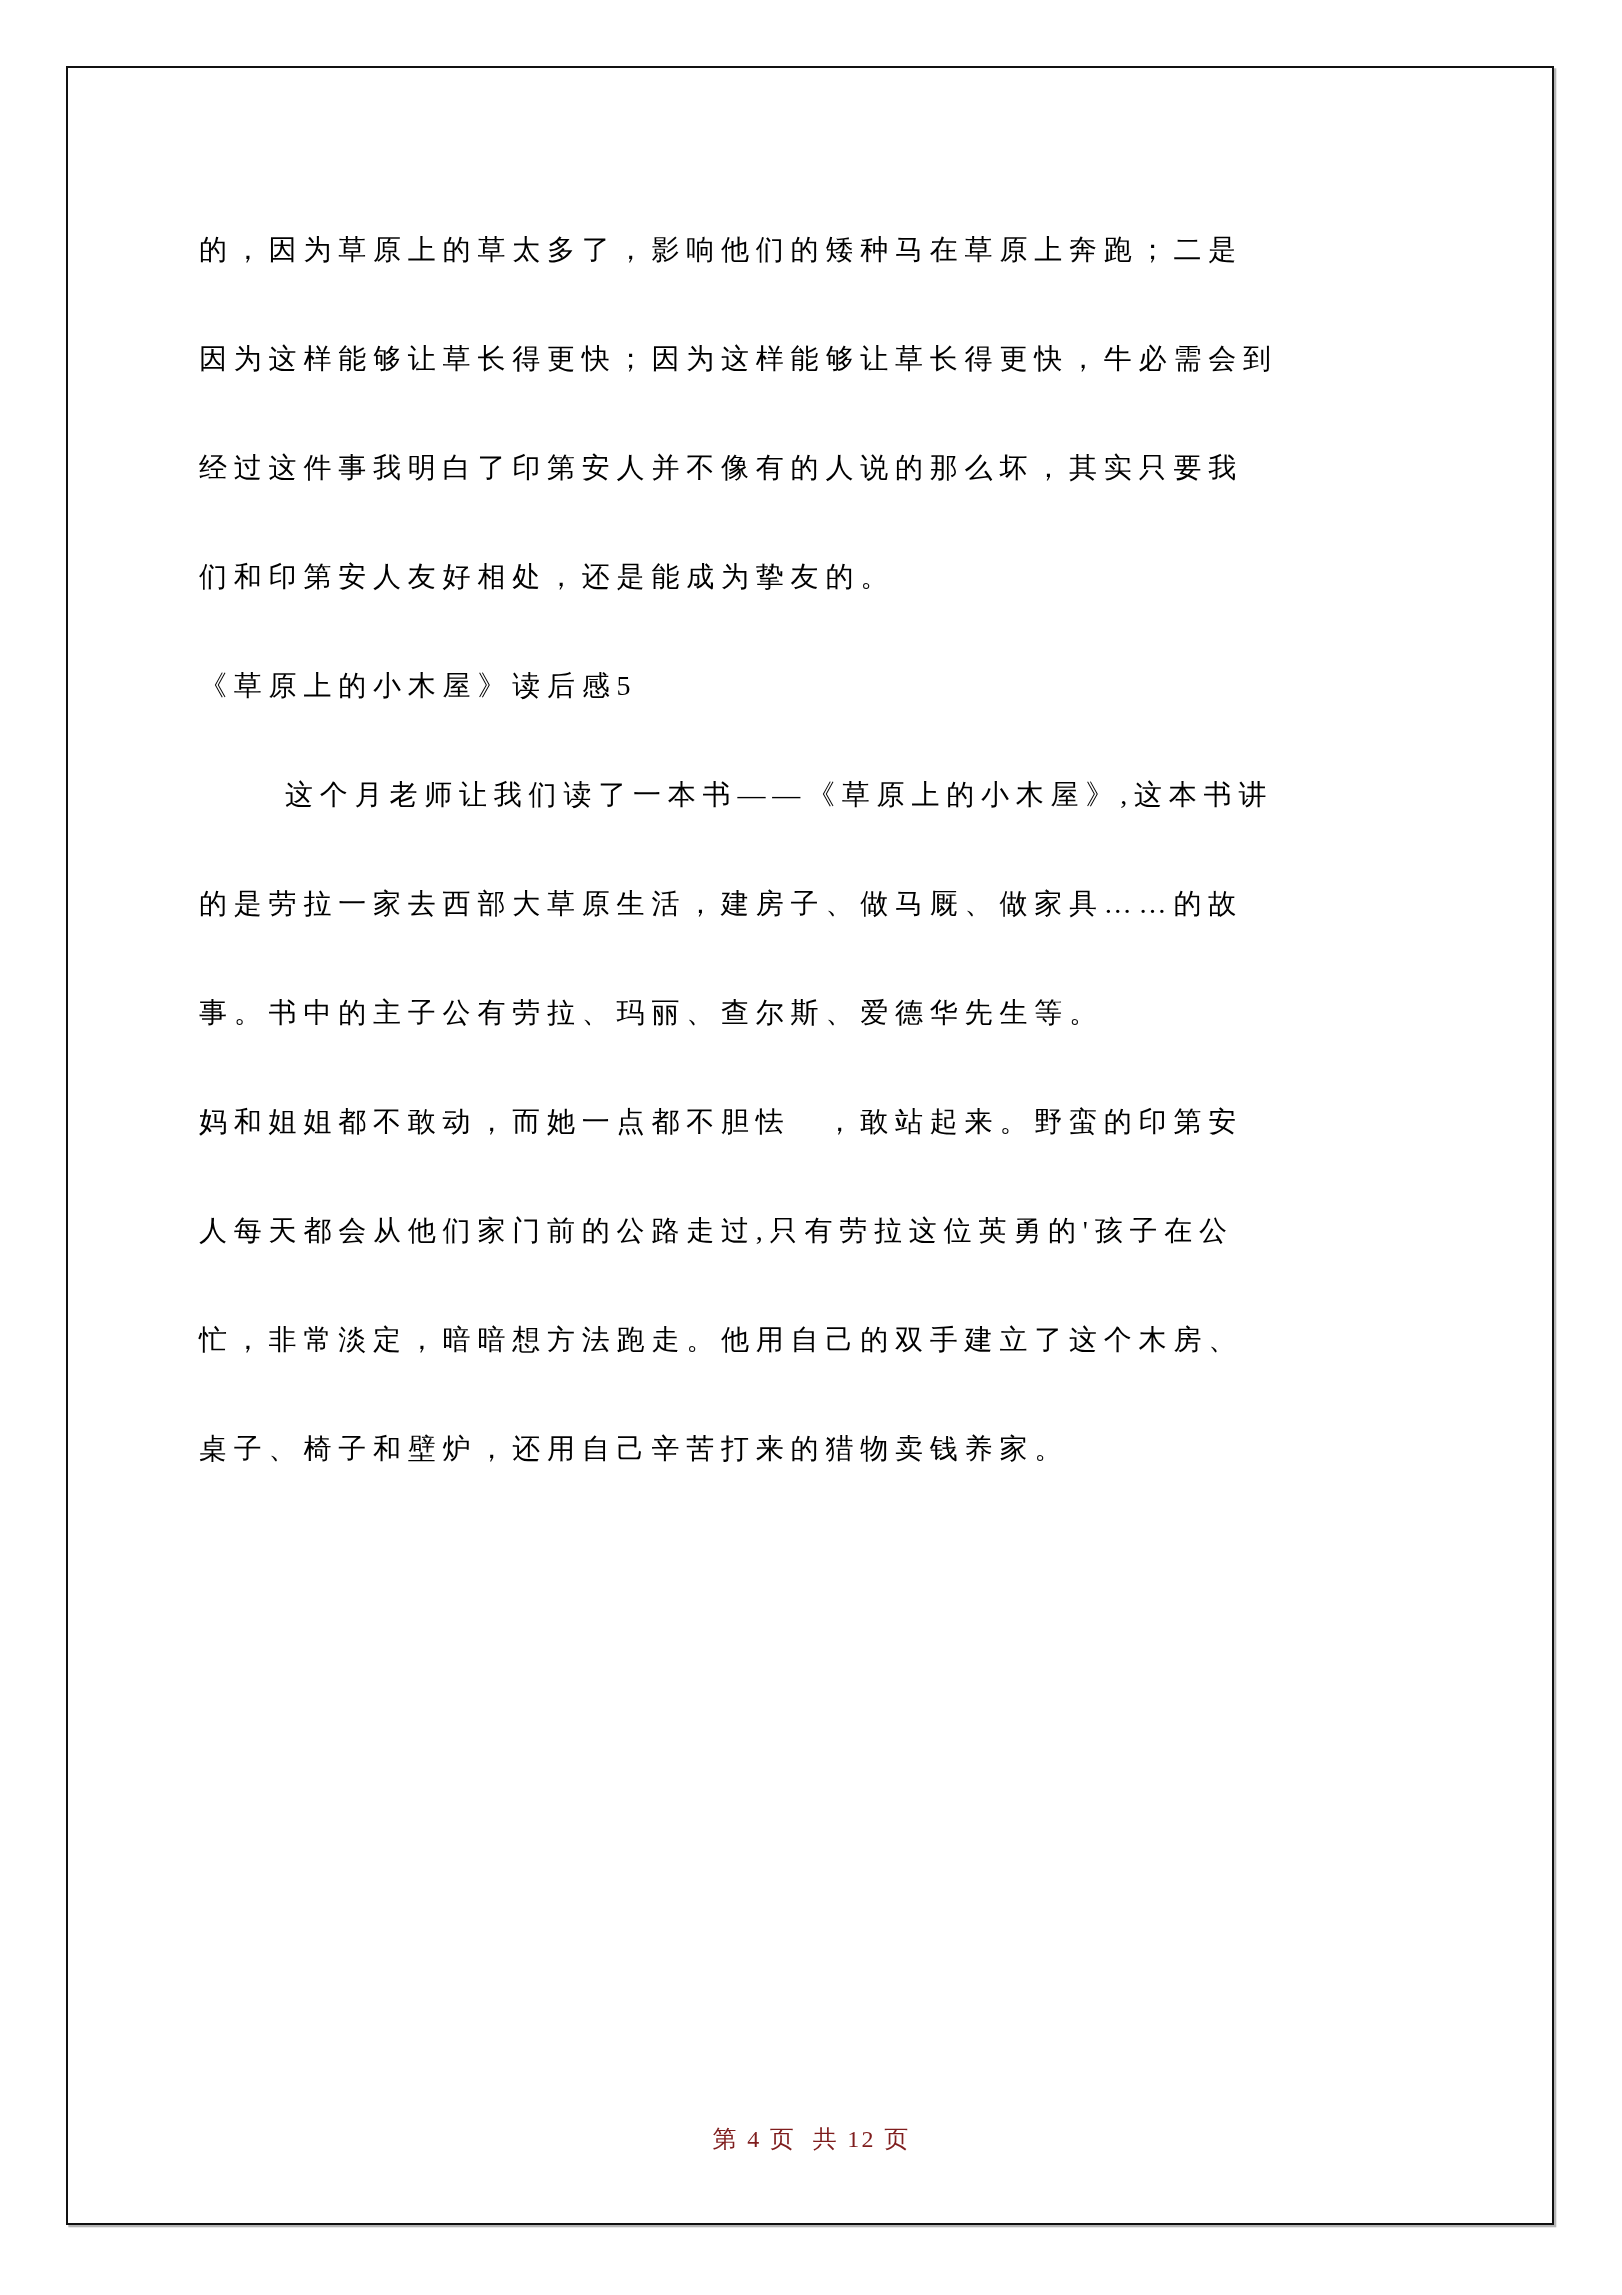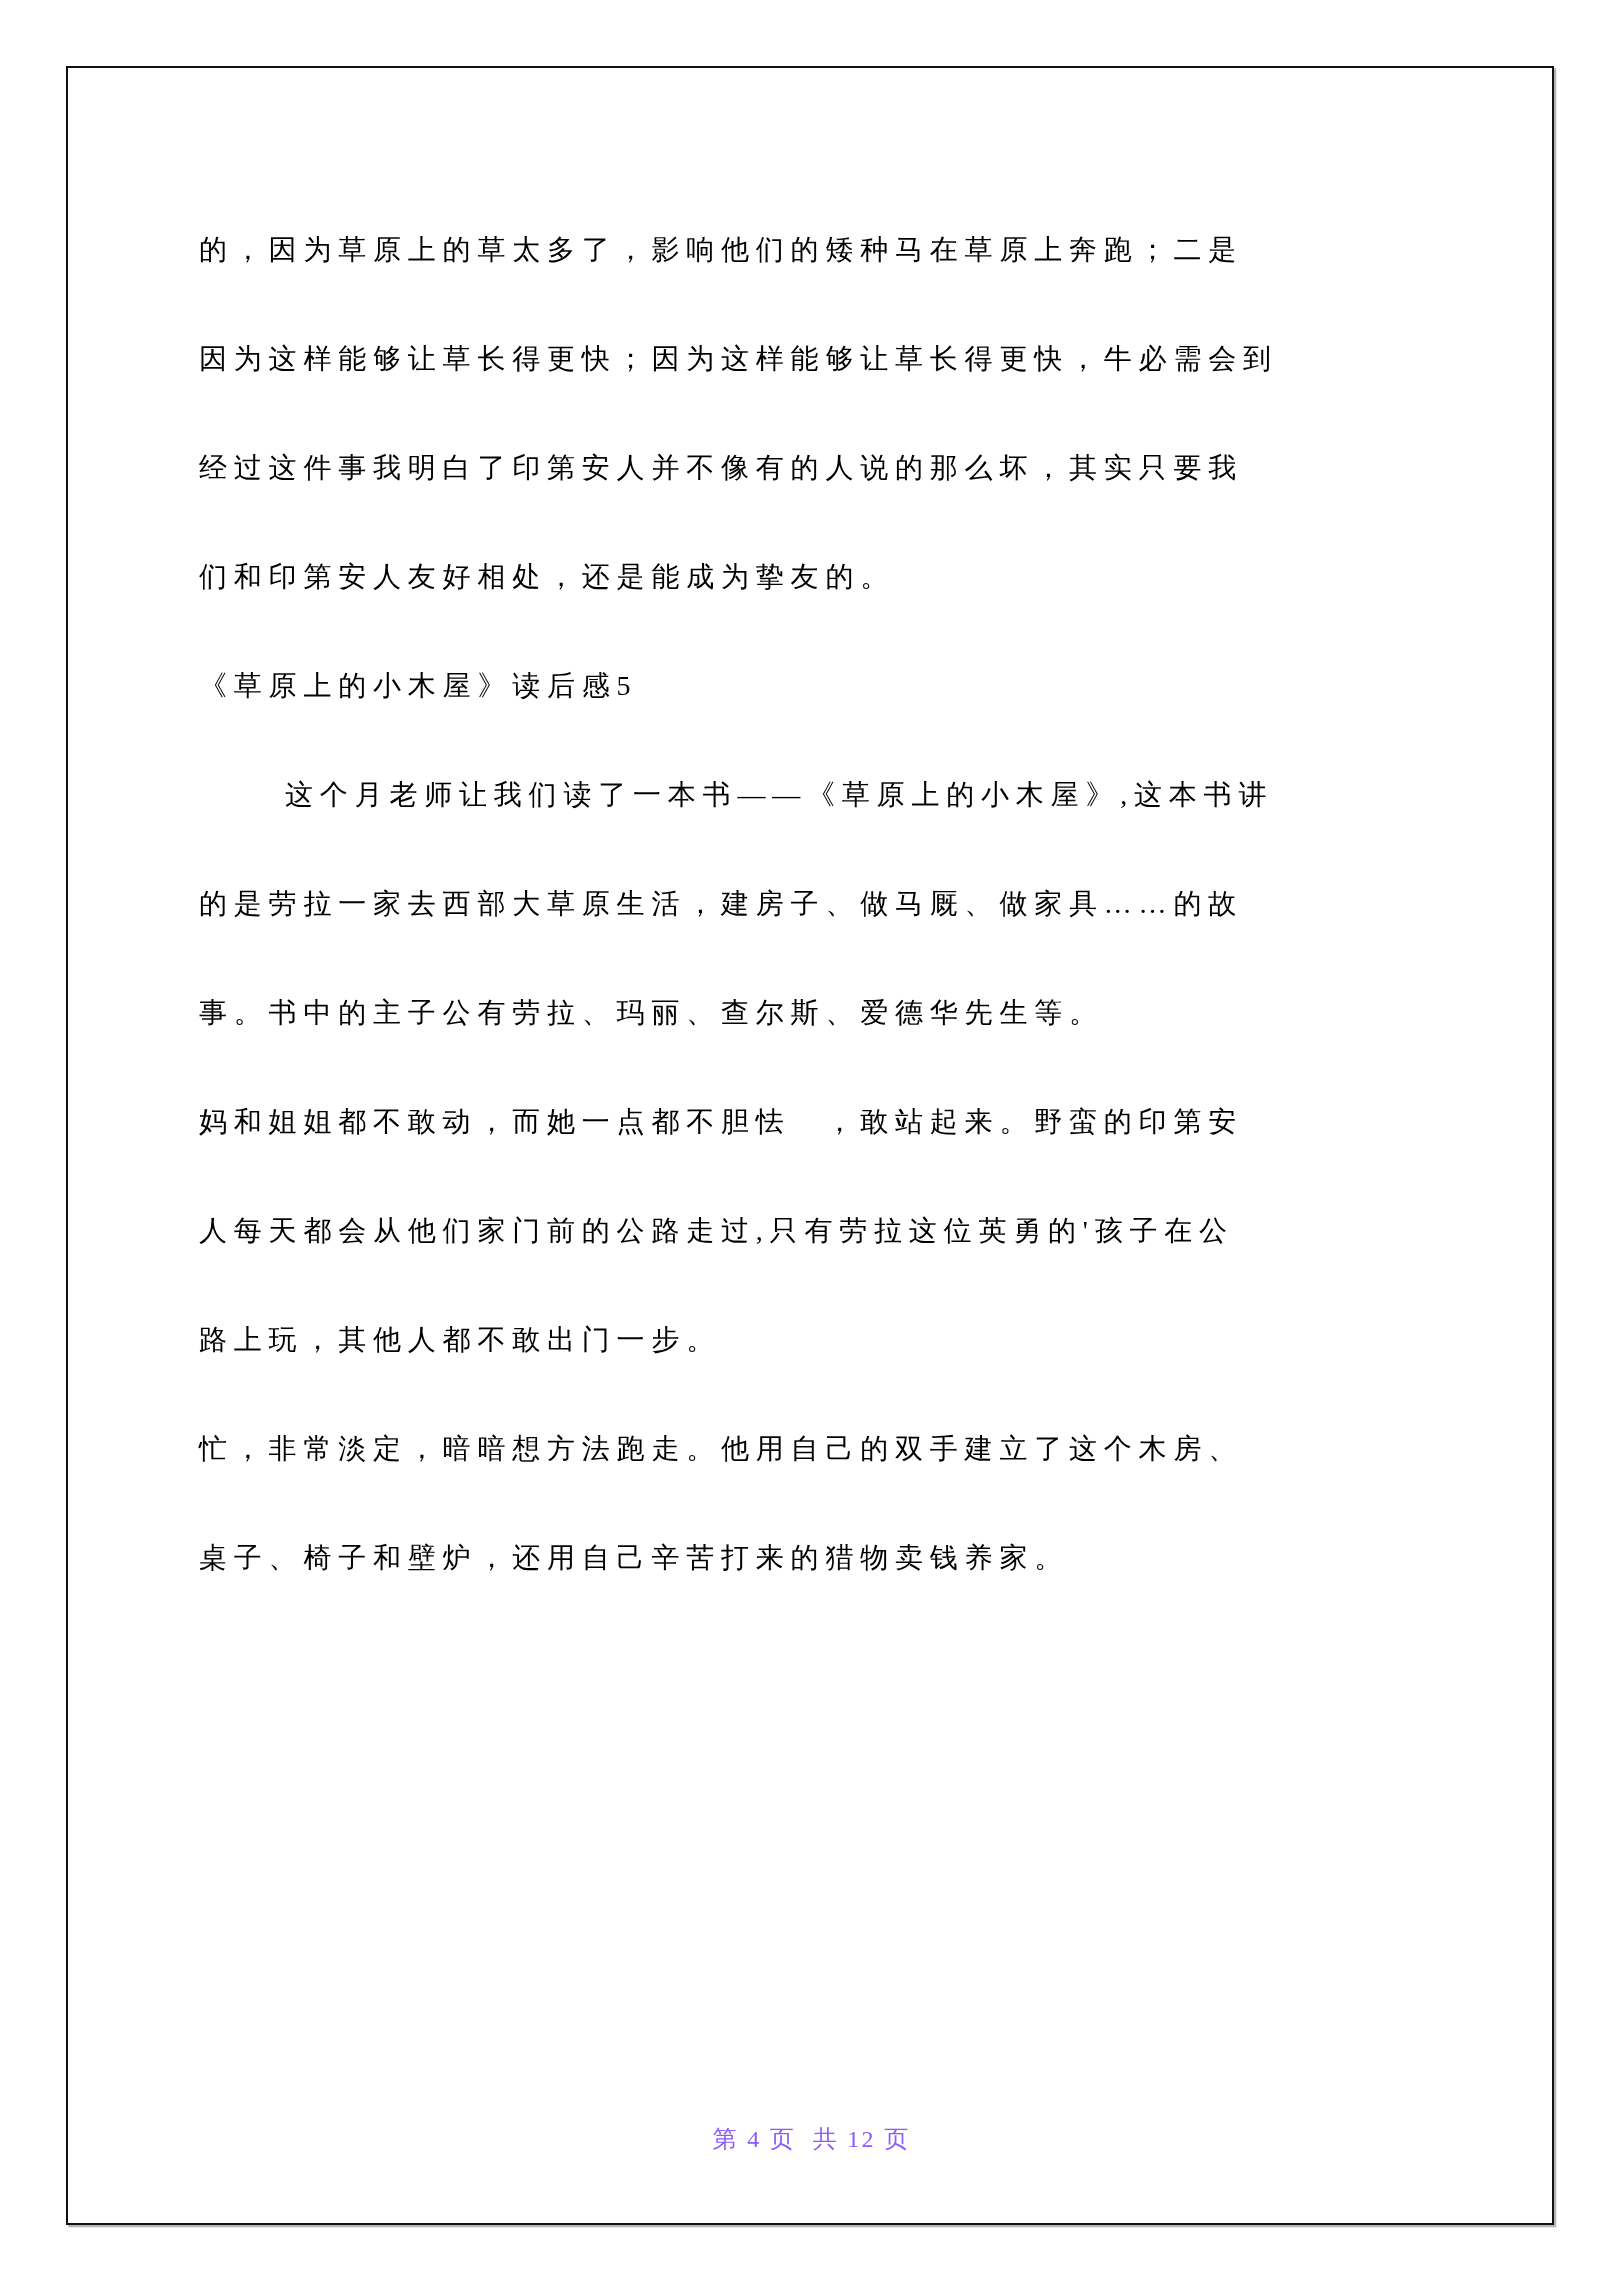--- a/index.html
+++ b/index.html
@@ -46,38 +46,37 @@
   }
   .page-footer {
     position: absolute;
     left: 0;
     top: 2123px;
     width: 1623px;
     text-align: center;
     font-size: 24px;
     letter-spacing: 2.3px;
     white-space: pre;
-    color: #8b5cf6;
+    color: #7f1d1d;
   }
 </style>
 </head>
 <body>
 
 <div class="page">
   <div class="frame"></div>
   <div class="doc-body">
       <div class="line">的，因为草原上的草太多了，影响他们的矮种马在草原上奔跑；二是</div>
       <div class="line">因为这样能够让草长得更快；因为这样能够让草长得更快，牛必需会到</div>
       <div class="line">经过这件事我明白了印第安人并不像有的人说的那么坏，其实只要我</div>
       <div class="line">们和印第安人友好相处，还是能成为挚友的。</div>
       <div class="line">《草原上的小木屋》读后感5</div>
       <div class="line indent">这个月老师让我们读了一本书——《草原上的小木屋》,这本书讲</div>
       <div class="line">的是劳拉一家去西部大草原生活，建房子、做马厩、做家具……的故</div>
       <div class="line">事。书中的主子公有劳拉、玛丽、查尔斯、爱德华先生等。</div>
       <div class="line">妈和姐姐都不敢动，而她一点都不胆怯　，敢站起来。野蛮的印第安</div>
       <div class="line">人每天都会从他们家门前的公路走过,只有劳拉这位英勇的'孩子在公</div>
-      <div class="line">路上玩，其他人都不敢出门一步。</div>
       <div class="line">忙，非常淡定，暗暗想方法跑走。他用自己的双手建立了这个木房、</div>
       <div class="line">桌子、椅子和壁炉，还用自己辛苦打来的猎物卖钱养家。</div>
     </div>
   <div class="page-footer">第 4 页  共 12 页</div>
 </div>
 
 
 </body></html>

